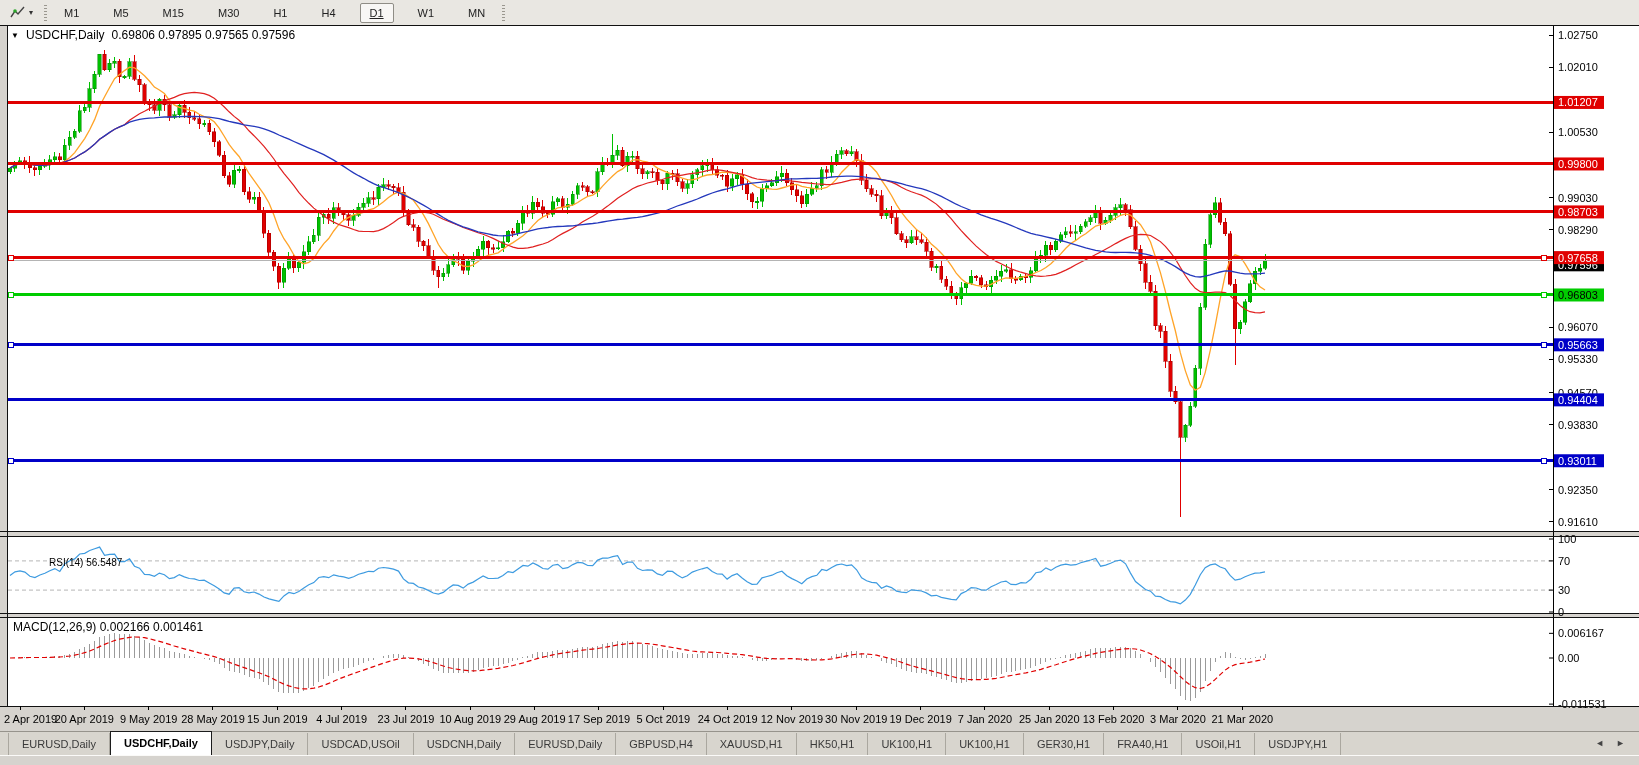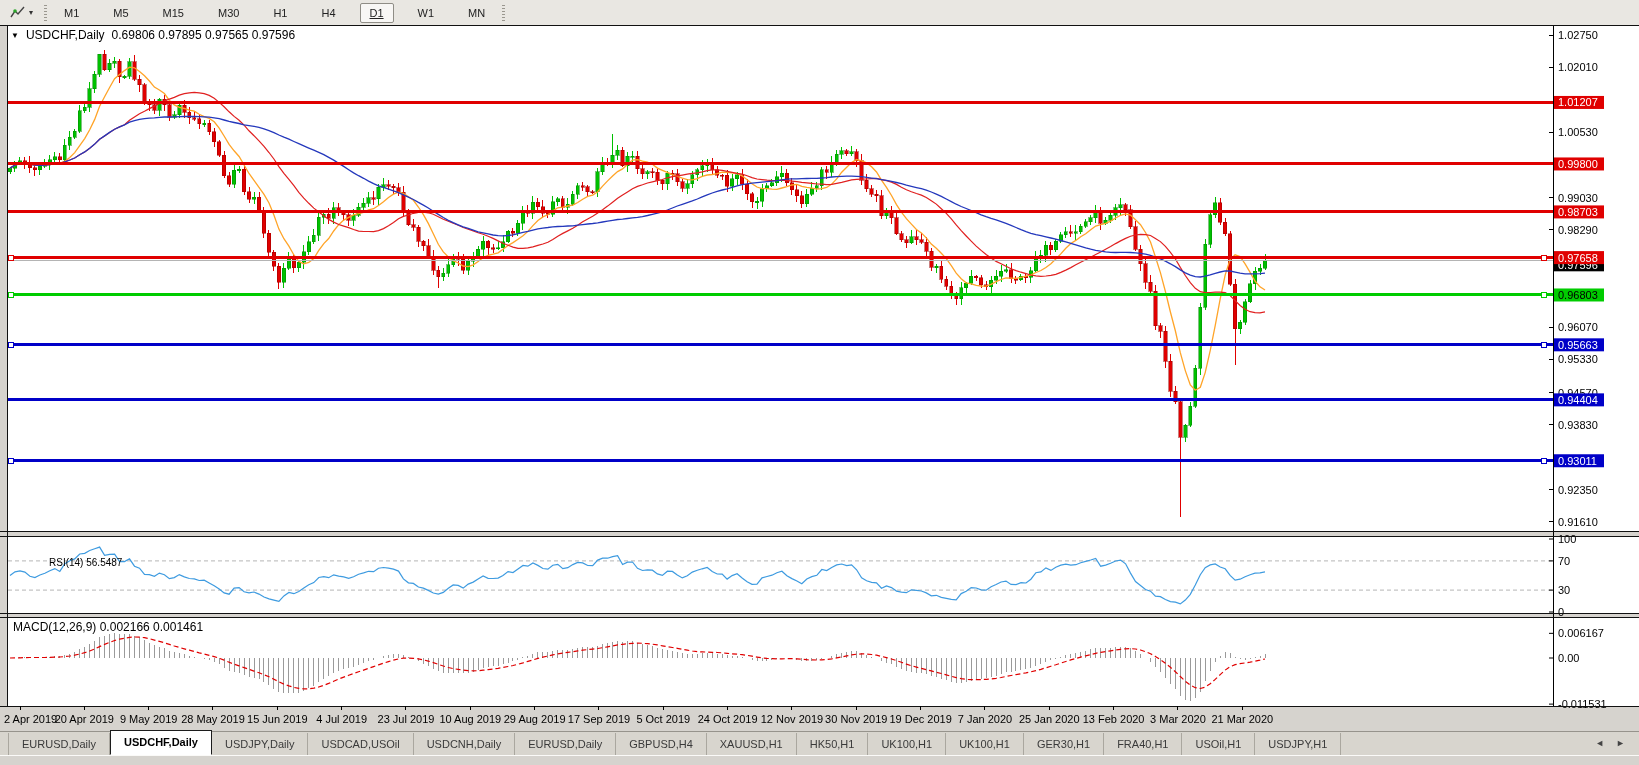--- a/index.html
+++ b/index.html
@@ -20,21 +20,21 @@
   .chart-wrap{position:absolute;top:25px;left:0;width:1639px;height:706px;}
   #chart-svg{position:absolute;top:0;left:0;}
   .overlay{position:absolute;font-size:12px;color:#000;white-space:pre;}
   .title-row{left:11px;top:3px;display:flex;align-items:center;gap:7px;}
   .collapse{font-size:8px;color:#000;}
   .rsi-label{left:13px;top:532px;font-size:10px;margin-left:36px;}
   .macd-label{left:13px;top:595px;font-size:12px;text-align:right;}
   
   .tabbar{position:absolute;top:731px;left:0;right:0;height:34px;background:#D8D5CE;
     border-top:1px solid #96938c;}
-  .tabs{display:flex;align-items:flex-end;height:22px;padding-left:8px;margin-top:1px;}
+  .tabs{display:flex;align-items:center;height:22px;padding-left:8px;margin-top:1px;}
   .tab{font-size:11px;line-height:22px;padding:0 13px;color:#3a3a3a;
     border-right:1px solid #aaa79f;cursor:default;}
   .tab.first{border-left:1px solid #aaa79f;}
   .tab.active{background:#fff;border:1px solid #1c1c1c;border-bottom:1px solid #fff;
     font-weight:bold;color:#000;margin-top:-1px;line-height:23px;}
   .tabnav{position:absolute;right:14px;top:6px;display:flex;gap:12px;
     font-size:9px;color:#444;}
   .tabnav span{cursor:default;}
   .statusline{position:absolute;top:755px;left:0;right:0;height:10px;
     border-top:1px solid #fbfaf8;background:#D6D3CE;}

